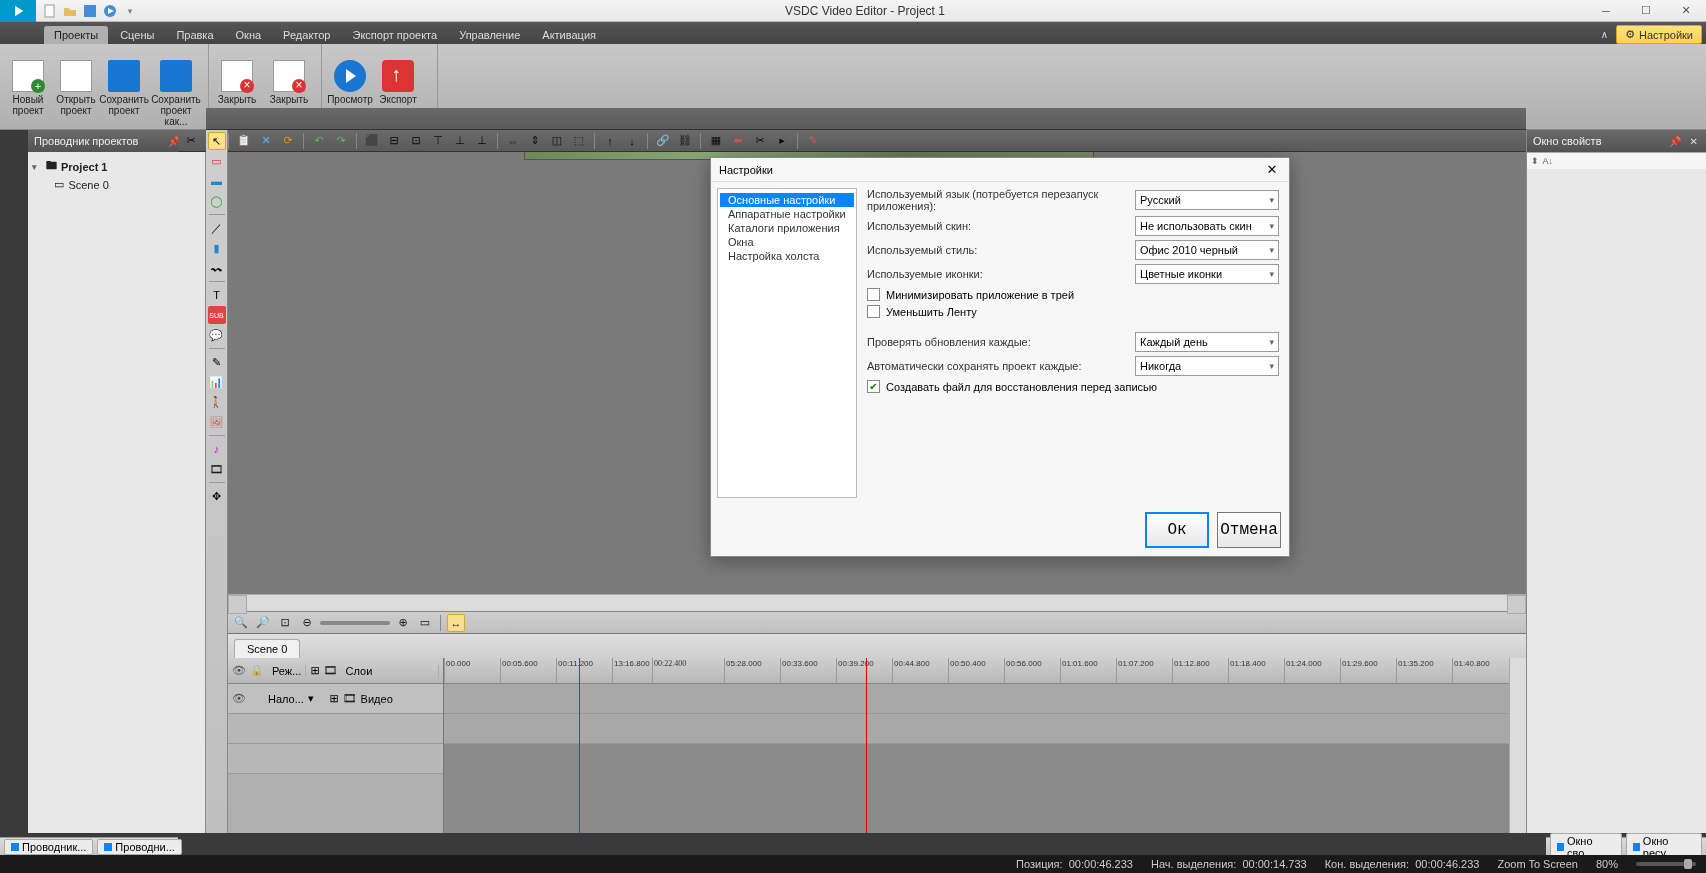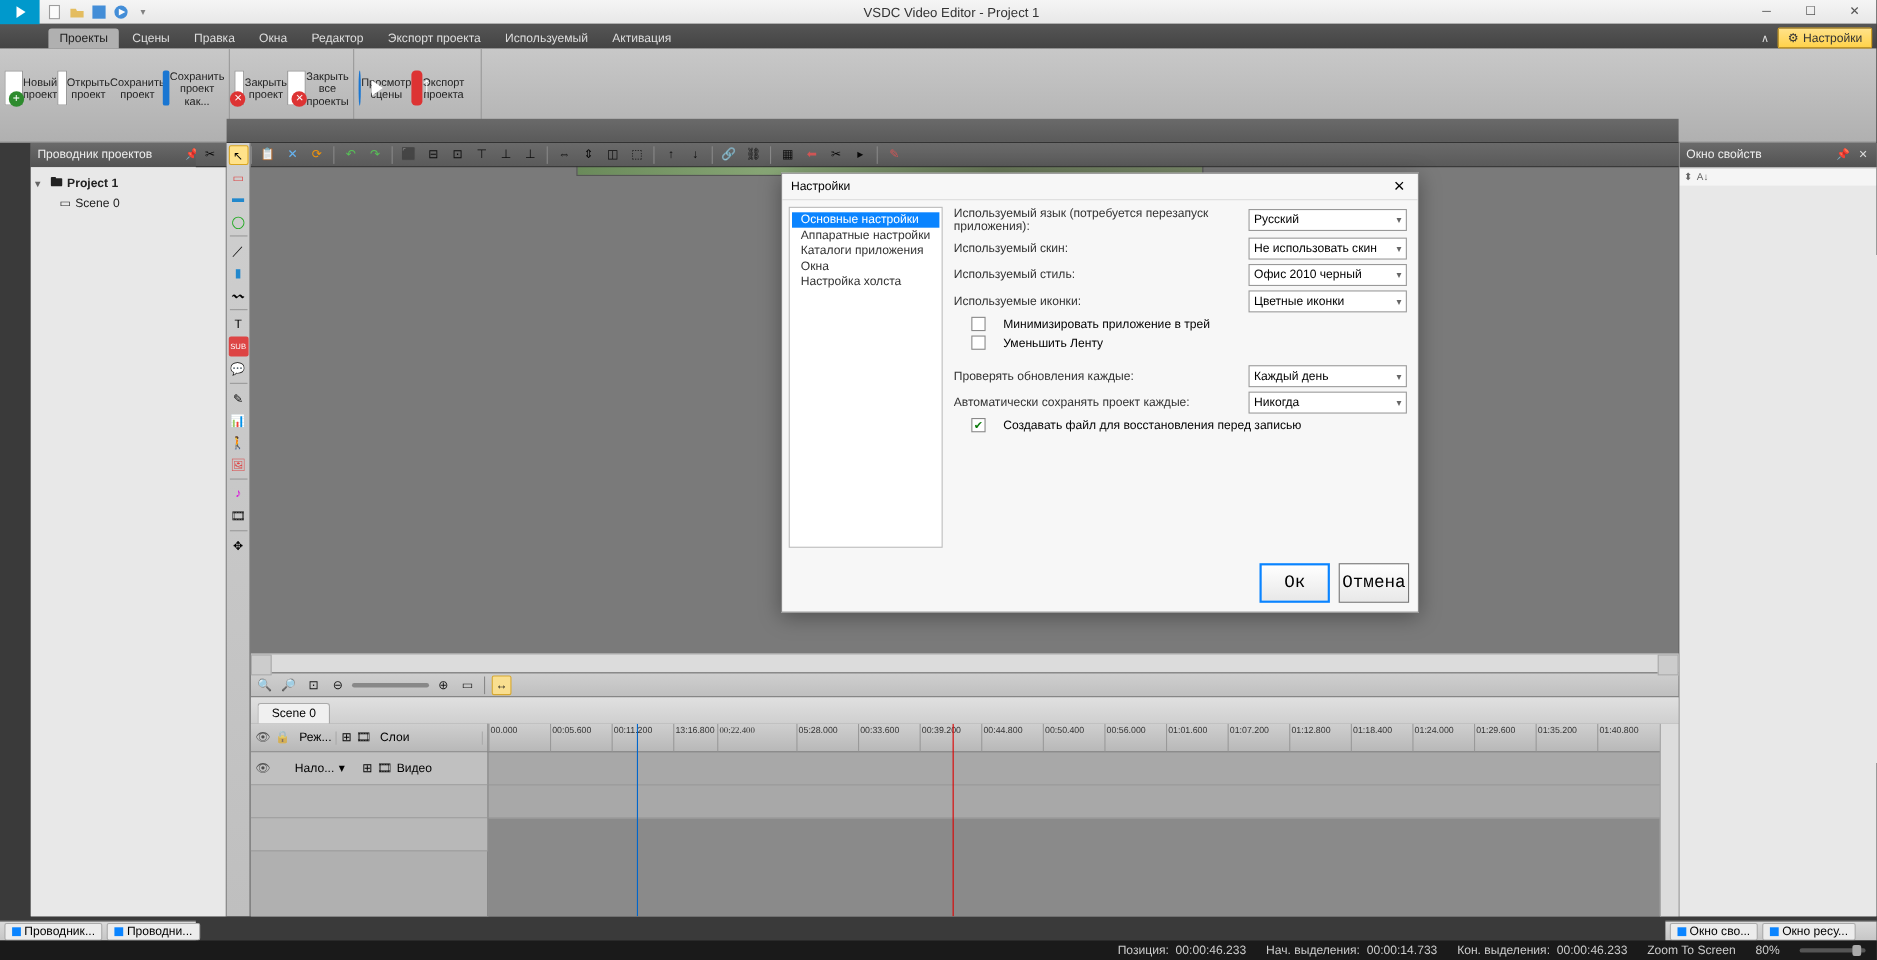--- a/index.html
+++ b/index.html
@@ -20,21 +20,21 @@
 .ribbon-tab { padding: 3px 10px; color:#ddd; font-size:11px; border-top-left-radius:3px;border-top-right-radius:3px; cursor:pointer; }
 .ribbon-tab.active { background:#b0b0b0; color:#222; }
 .ribbon-right { margin-left:auto; display:flex; align-items:center; padding-right:4px; gap:4px; }
 .settings-btn { background: linear-gradient(#ffe28a,#ffd24a); border:1px solid #d9a520; padding:2px 8px; border-radius:2px; display:flex;align-items:center;gap:4px;font-size:11px;color:#333; }
 .chev { color:#ddd; font-size:10px; padding:0 4px; }
 
 
 .ribbon-body { height: 86px; background: linear-gradient(#c8c8c8,#b0b0b0); display:flex; border-bottom:1px solid #888; }
 .ribbon-group { display:flex; flex-direction:column; border-right:1px solid #999; padding:0 4px; }
 .rg-btns { display:flex; flex:1; }
-.rg-btn { width:48px; display:flex;flex-direction:row;align-items:center;justify-content:flex-start; padding-top:0; cursor:pointer; }
+.rg-btn { width:48px; display:flex;flex-direction:column;align-items:center;justify-content:flex-start; padding-top:16px; cursor:pointer; }
 .rg-btn .ic { width:32px;height:32px; }
 .rg-btn .lbl { font-size:10px; color:#222; text-align:center; line-height:1.1; margin-top:2px; white-space:pre-line; }
 .rg-label { font-size:10px; color:#444; text-align:center; padding:1px 0; }
 
 
 .sec-toolbar { height:22px; background: linear-gradient(#6a6a6a,#5a5a5a); border-bottom:1px solid #333; display:flex; align-items:center; padding:0 4px; gap:4px; }
 .tb-sep { width:1px; height:16px; background:#888; margin:0 2px; }
 .tb-btn { width:18px;height:18px; display:flex;align-items:center;justify-content:center; opacity:.9; }
 
 
@@ -98,21 +98,21 @@
 .dlg-close { margin-left:auto; width:18px;height:18px; display:flex;align-items:center;justify-content:center; font-size:13px; }
 .dlg-body { flex:1; display:flex; padding:6px; gap:6px; }
 .dlg-tree { width:140px; border:1px solid #bbb; background:#fff; padding:4px 2px; }
 .dlg-tree div { padding:1px 8px; font-size:11px; color:#333; white-space:nowrap; }
 .dlg-tree .sel { background:#0a84ff; color:#fff; }
 .dlg-form { flex:1; padding:0 4px; }
 .frow { display:flex; align-items:center; margin-bottom:4px; }
 .flabel { flex:1; font-size:11px; color:#333; }
 .fsel { width:144px; height:20px; border:1px solid #999; background:#fff; font-size:11px; padding:0 4px; display:flex;align-items:center;justify-content:space-between; }
 .fsel::after{ content:"▾"; color:#666; font-size:9px; }
-.fchk { display:flex; align-items:center; gap:16px; margin:4px 16px; font-size:11px; }
+.fchk { display:flex; align-items:center; gap:6px; margin:4px 0; font-size:11px; }
 .chkbox { width:13px;height:13px; border:1px solid #888; background:#fff; display:flex;align-items:center;justify-content:center; font-size:10px; color:#0a7a0a; }
 .dlg-btns { display:flex; justify-content:flex-end; gap:8px; padding:8px; }
 .dlg-btn { min-width:64px; height:36px; border:1px solid #777; background:linear-gradient(#fff,#e8e8e8); font-size:16px; display:flex;align-items:center;justify-content:center;font-family:Liberation Mono, monospace; }
 .dlg-btn.primary { border:2px solid #0a84ff; }
 
 
 .ic-doc{width:32px;height:32px;background:#fff;border:1px solid #999;position:relative;}
 .ic-doc.badge-plus::after{content:"+";position:absolute;right:-2px;bottom:-2px;background:#2e8b2e;color:#fff;width:14px;height:14px;border-radius:50%;font-size:11px;line-height:14px;text-align:center;}
 .ic-doc.badge-x::after{content:"×";position:absolute;right:-2px;bottom:-2px;background:#d33;color:#fff;width:14px;height:14px;border-radius:50%;font-size:12px;line-height:13px;text-align:center;}
 .ic-save{width:32px;height:32px;background:#1976d2;border-radius:2px;}
@@ -162,21 +162,21 @@
   </div>
 </div>
 
 <div class="ribbon-tabs">
   <div class="ribbon-tab active">Проекты</div>
   <div class="ribbon-tab">Сцены</div>
   <div class="ribbon-tab">Правка</div>
   <div class="ribbon-tab">Окна</div>
   <div class="ribbon-tab">Редактор</div>
   <div class="ribbon-tab">Экспорт проекта</div>
-  <div class="ribbon-tab">Используемый</div>
+  <div class="ribbon-tab">Управление</div>
   <div class="ribbon-tab">Активация</div>
   <div class="ribbon-right">
     <span class="chev">∧</span>
     <div class="settings-btn">
       <span>⚙</span>
       <span>Настройки</span>
     </div>
   </div>
 </div>
 
@@ -490,21 +490,21 @@
 <div class="footer-tabs" style="position:absolute;left:0;bottom:18px;width:178px;">
   <div class="ftab">
       <span class="sq"></span>
       <span>Проводник...</span>
     </div>
   <div class="ftab">
       <span class="sq"></span>
       <span>Проводни...</span>
     </div>
 </div>
-<div class="footer-tabs" style="position:absolute;right:0;bottom:18px;width:192px;">
+<div class="footer-tabs" style="position:absolute;right:0;bottom:18px;width:160px;">
   <div class="ftab">
       <span class="sq"></span>
       <span>Окно сво...</span>
     </div>
   <div class="ftab">
       <span class="sq"></span>
       <span>Окно ресу...</span>
     </div>
 </div>
 

